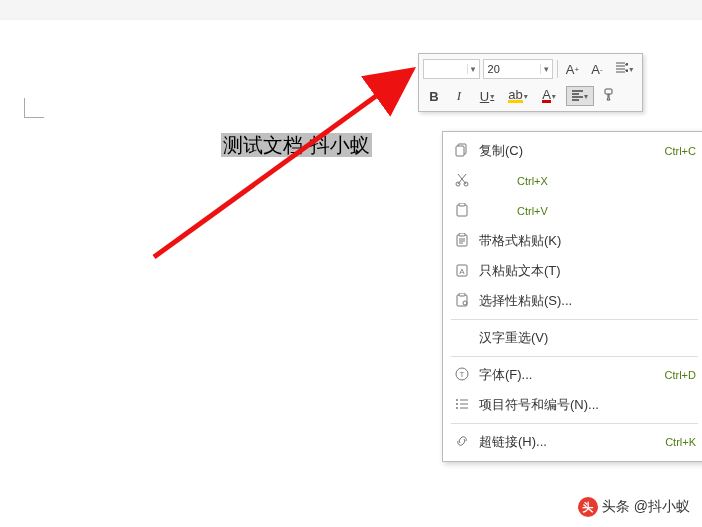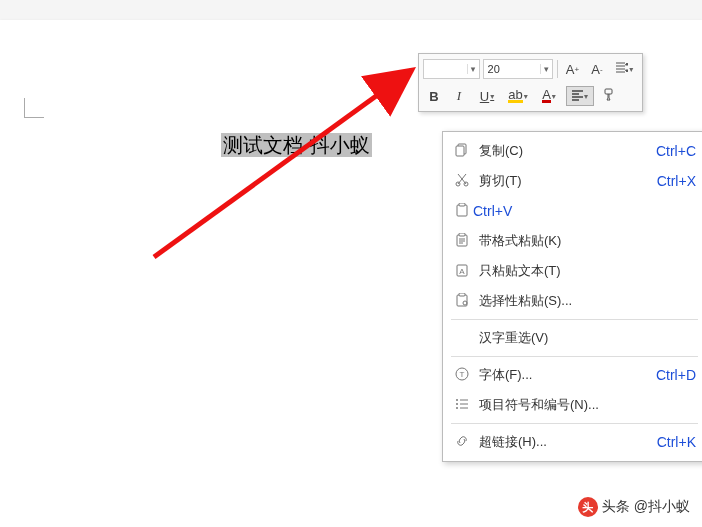--- a/index.html
+++ b/index.html
@@ -97,21 +97,21 @@
     cursor: pointer;
     color: #333;
   }
   .menu-icon {
     width: 22px;
     text-align: center;
     color: #666;
     font-size: 14px;
   }
   .menu-label { flex: 1; font-size: 13px; padding-left: 6px; }
-  .menu-shortcut { color: #1d4ed8; font-size: 14px; }
+  .menu-shortcut { color: #4d7c0f; font-size: 11px; margin-left: 44px; }
   .menu-divider { height: 1px; background: #ddd; margin: 3px 8px; }
   
   .arrow {
     position: absolute;
     top: 62px;
     left: 144px;
     width: 280px;
     height: 200px;
     pointer-events: none;
   }
@@ -210,21 +210,20 @@
         </svg></span>
       <span class="menu-label">复制(C)</span>
       <span class="menu-shortcut">Ctrl+C</span>
     </div>
     <div class="menu-item">
       <span class="menu-icon"><svg width="14" height="14" viewBox="0 0 14 14">
           <path d="M3 1l8 10M11 1L3 11" stroke="#777"></path>
           <circle cx="3" cy="11" r="2" stroke="#777" fill="none"></circle>
           <circle cx="11" cy="11" r="2" stroke="#777" fill="none"></circle>
         </svg></span>
-      <span class="menu-label">剪切(T)</span>
       <span class="menu-shortcut">Ctrl+X</span>
     </div>
     <div class="menu-item">
       <span class="menu-icon"><svg width="14" height="14" viewBox="0 0 14 14">
           <rect x="2" y="2" width="10" height="11" rx="1" stroke="#777" fill="none"></rect>
           <rect x="4" y="0" width="6" height="3" rx="1" stroke="#777" fill="#fff"></rect>
         </svg></span>
       <span class="menu-shortcut">Ctrl+V</span>
     </div>
     <div class="menu-item">

